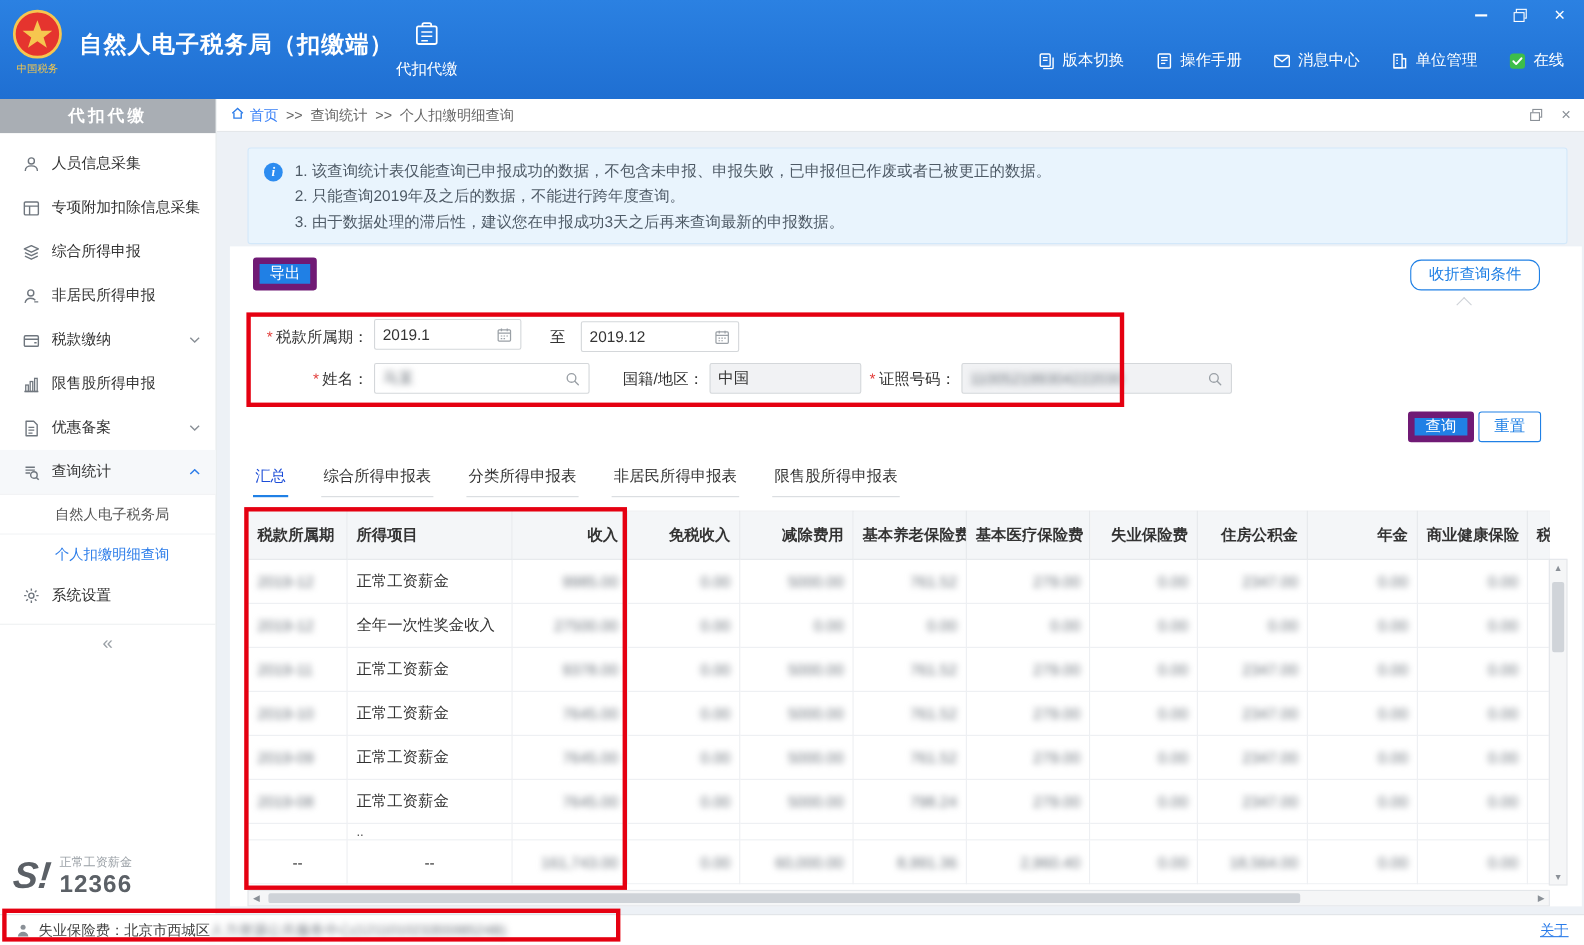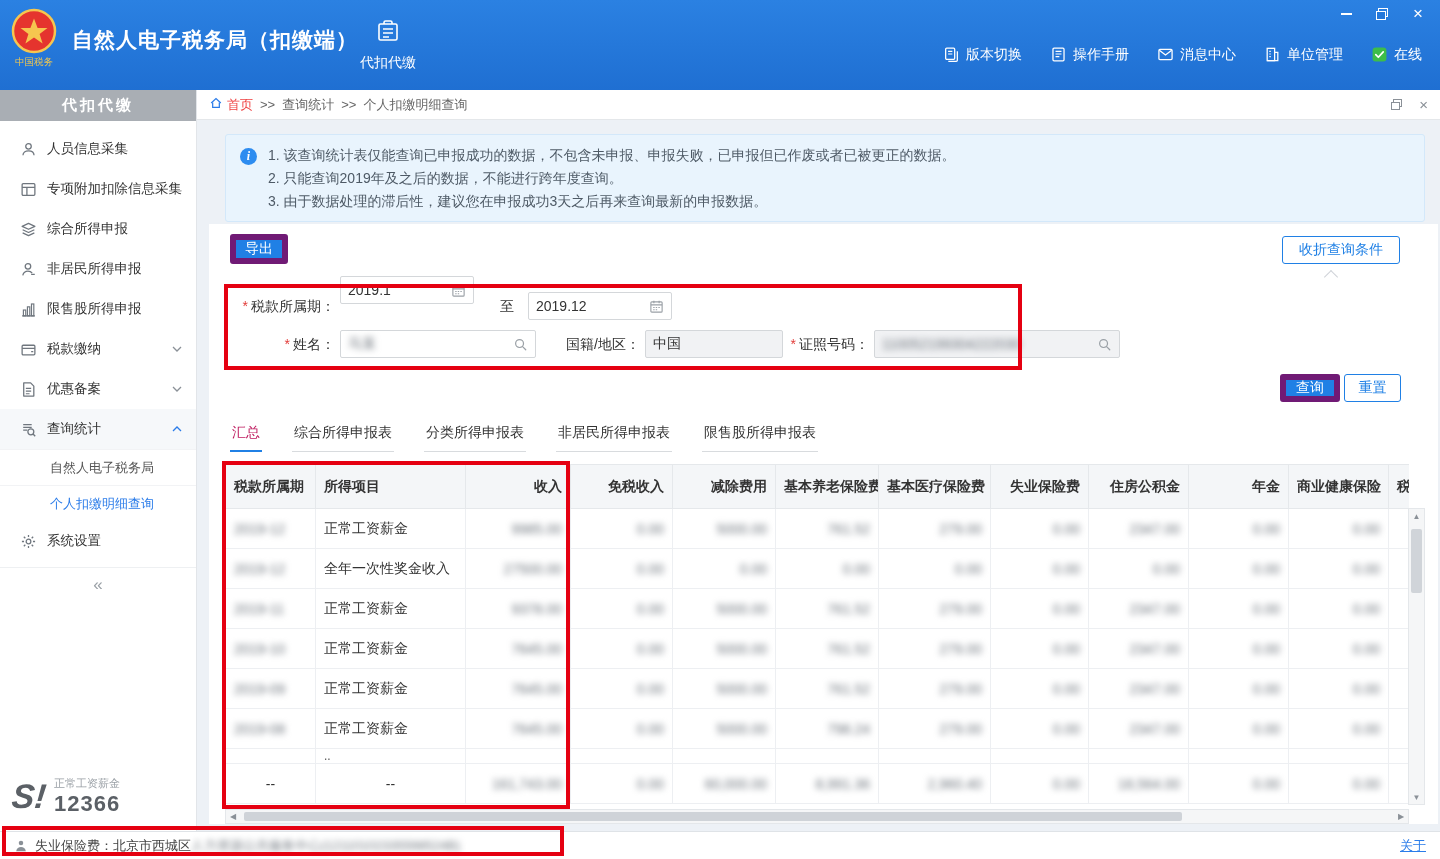--- a/index.html
+++ b/index.html
@@ -14,21 +14,21 @@
   .wc{width:16px;height:16px;display:flex;align-items:center;justify-content:center;cursor:pointer;position:relative;color:#fff;}
   .wc-min::after{content:"";width:11px;height:2px;background:#fff;}
   .wc-restore::before{content:"";position:absolute;top:2px;right:2px;width:8px;height:7px;border:1px solid #fff;}
   .wc-restore::after{content:"";position:absolute;bottom:2px;left:2px;width:8px;height:7px;border:1px solid #fff;background:#2478da;}
   .wc-close{font-size:17px;line-height:16px;}
   .brand{position:absolute;left:8px;top:8px;display:flex;align-items:center;gap:12px;height:64px;}
   .app-title{font-size:21px;font-weight:bold;letter-spacing:1px;}
   .header-tab{position:absolute;left:346px;top:0;height:90px;width:84px;display:flex;flex-direction:column;
     align-items:center;justify-content:center;gap:7px;font-size:14px;cursor:pointer;}
   .header-menu{position:absolute;right:18px;top:46px;display:flex;gap:28px;font-size:14px;}
-  .hmenu-item{display:flex;align-items:flex-start;gap:6px;cursor:pointer;white-space:nowrap;}
+  .hmenu-item{display:flex;align-items:center;gap:6px;cursor:pointer;white-space:nowrap;}
   .hmenu-item svg{width:17px;height:17px;display:block;}
 
   
   .sidebar{position:absolute;left:0;top:90px;bottom:28px;width:197px;background:#fff;border-right:1px solid #e2e5e9;}
   .side-header{height:31px;background:#a9aeb4;color:#fff;font-size:15px;display:flex;align-items:center;
     justify-content:center;letter-spacing:3px;font-weight:bold;}
   .side-menu{padding-top:8px;}
   .smenu-item{height:40px;display:flex;align-items:center;padding:0 14px 0 20px;font-size:13.5px;color:#333;cursor:pointer;gap:10px;}
   .smenu-item.active-group{background:#f6f8fa;}
   .smenu-item .sicon{width:17px;height:17px;color:#6f767e;flex:none;}
@@ -42,68 +42,68 @@
     color:#9aa0a6;font-size:17px;border-top:1px solid #eef0f2;cursor:pointer;}
   .hotline{position:absolute;bottom:14px;left:12px;display:flex;align-items:center;gap:8px;}
   .hotline-logo{font-size:34px;font-weight:bold;font-style:italic;color:#5b6066;transform:skewX(-6deg);}
   .hotline-label{font-size:11px;color:#9aa0a6;display:block;}
   .hotline-number{font-size:22px;font-weight:bold;color:#5b6066;letter-spacing:1px;}
 
   
   .content{position:absolute;left:197px;top:90px;right:0;bottom:28px;background:#edf1f6;}
   .breadcrumb-bar{position:absolute;top:0;left:0;right:0;height:30px;background:#fff;border-bottom:1px solid #e4e7ea;
     display:flex;align-items:center;padding:0 12px;font-size:13px;color:#666;gap:7px;}
-  .bc-home{color:#ef4444;display:flex;align-items:center;gap:4px;cursor:pointer;}
+  .bc-home{color:#3b82f6;display:flex;align-items:center;gap:4px;cursor:pointer;}
   .bc-win{margin-left:auto;display:flex;gap:16px;align-items:center;color:#8a9097;}
   .bc-restore{position:relative;width:13px;height:13px;cursor:pointer;}
   .bc-restore::before{content:"";position:absolute;top:1px;right:1px;width:7px;height:6px;border:1px solid #8a9097;}
   .bc-restore::after{content:"";position:absolute;bottom:1px;left:1px;width:7px;height:6px;border:1px solid #8a9097;background:#fff;}
   .bc-close{font-size:15px;cursor:pointer;line-height:13px;}
 
   .notice{position:absolute;left:28px;top:44px;width:1200px;height:88px;background:#e9f4fd;border:1px solid #d3e8fa;
     border-radius:3px;padding:9px 16px 9px 42px;font-size:14px;color:#4e5a66;line-height:23px;}
   .info-icon{position:absolute;left:14px;top:13px;width:17px;height:17px;border-radius:50%;background:#2d8cf0;color:#fff;
     font-size:12px;font-style:italic;font-weight:bold;display:flex;align-items:center;justify-content:center;
     font-family:"Liberation Serif",serif;}
 
   .panel{position:absolute;left:12px;top:134px;width:1229px;height:600px;background:#fff;}
 
   .btn{display:flex;align-items:center;justify-content:center;border-radius:3px;font-size:14px;cursor:pointer;white-space:nowrap;}
   .btn-primary{background:#2080e5;color:#fff;border:6px solid #701a75;}
   .btn-ghost{background:#fff;color:#2080e5;border:1px solid #2080e5;}
   .btn-export{position:absolute;left:21px;top:10px;width:58px;height:30px;}
-  .btn-collapse-query{position:absolute;top:12px;right:38px;height:28px;padding:0 16px;}
+  .btn-collapse-query{position:absolute;top:12px;right:38px;height:28px;padding:0 16px;border-radius:10px;}
   .fold-caret{position:absolute;top:48px;right:102px;width:10px;height:10px;background:#fff;
     border-left:1px solid #cfd3d8;border-top:1px solid #cfd3d8;transform:rotate(45deg);}
 
   .flabel{position:absolute;font-size:14px;color:#333;line-height:28px;text-align:right;white-space:nowrap;}
   .req{color:#e23c39;margin-right:3px;}
   .inp{position:absolute;height:28px;border:1px solid #d4d7da;border-radius:2px;background:#fff;display:flex;
     align-items:center;padding:0 7px;font-size:14px;color:#333;cursor:text;gap:4px;}
   .inp.ro{background:#f1f2f4;}
   .inp .ival{flex:1;white-space:nowrap;overflow:hidden;}
   .inp svg{flex:none;width:15px;height:15px;display:block;}
   .lbl-period{left:10px;top:68px;width:116px;}
-  .inp-from{left:131px;top:52px;width:134px;}
+  .inp-from{left:131px;top:66px;width:134px;}
   .to-label{position:absolute;left:285px;top:68px;width:26px;line-height:28px;font-size:14px;color:#333;text-align:center;}
   .inp-to{left:319px;top:68px;width:144px;}
   .lbl-name{left:40px;top:106px;width:86px;}
   .inp-name{left:131px;top:106px;width:196px;}
   .lbl-nation{left:339px;top:106px;width:92px;}
   .inp-nation{left:436px;top:106px;width:138px;}
   .lbl-id{left:560px;top:106px;width:100px;}
   .inp-id{left:665px;top:106px;width:246px;}
 
   .btn-query{position:absolute;top:150px;right:98px;width:60px;height:28px;}
   .btn-reset{position:absolute;top:150px;right:37px;width:57px;height:28px;}
 
   .tabs{position:absolute;left:21px;top:194px;display:flex;gap:30px;}
   .tab{font-size:14px;color:#333;padding:6px 2px 10px;position:relative;cursor:pointer;white-space:nowrap;}
   .tab::after{content:"";position:absolute;left:0;right:0;bottom:0;height:1px;background:#d8dbde;}
-  .tab.active{color:#be185d;}
+  .tab.active{color:#1d4ed8;}
   .tab.active::after{height:2px;background:#2080e5;}
 
   .table-wrap{position:absolute;left:16px;top:240px;width:1184px;overflow:hidden;}
   table.grid{border-collapse:collapse;table-layout:fixed;width:1184px;font-size:14px;}
   .grid th{height:44px;background:#f4f6f8;border:1px solid #e5e8eb;color:#333;font-weight:bold;padding:0 8px;
     overflow:hidden;white-space:nowrap;}
   .grid td{height:40px;border:1px solid #edeff2;padding:0 8px;color:#333;background:#fff;overflow:hidden;white-space:nowrap;}
   .grid tr.mini td{height:15px;font-size:12px;line-height:14px;color:#555;}
   .num{text-align:right;}
   .txt{text-align:left;}
@@ -251,41 +251,41 @@
               <circle cx="7.5" cy="5" r="2.6" fill="none" stroke="currentColor" stroke-width="1.2"></circle>
               <path d="M2.6 13.5c.7-2.6 2.5-3.9 4.9-3.9 1.6 0 3 .6 3.9 1.7" fill="none" stroke="currentColor" stroke-width="1.2"></path>
               <path d="M10.5 12.6h3.4" stroke="currentColor" stroke-width="1.2"></path>
             </svg>
           </span>
           <span class="slabel">非居民所得申报</span>
         </div>
         <div class="smenu-item">
           <span class="sicon">
             <svg viewBox="0 0 16 16">
+              <rect x="2" y="4" width="12" height="9" rx="1" fill="none" stroke="currentColor" stroke-width="1.2"></rect>
+              <path d="M2 7h12M10.5 10h2" stroke="currentColor" stroke-width="1.2"></path>
+            </svg>
+          </span>
+          <span class="slabel">税款缴纳</span>
+          <span class="chev">
+            <svg width="10" height="6" viewBox="0 0 10 6">
+              <path d="M1 1l4 4 4-4" fill="none" stroke="#8a9097" stroke-width="1.3"></path>
+            </svg>
+          </span>
+        </div>
+        <div class="smenu-item">
+          <span class="sicon">
+            <svg viewBox="0 0 16 16">
               <path d="M2 14h12" stroke="currentColor" stroke-width="1.2"></path>
               <rect x="3.2" y="8.5" width="2.2" height="5.5" fill="none" stroke="currentColor" stroke-width="1.1"></rect>
               <rect x="7" y="5.5" width="2.2" height="8.5" fill="none" stroke="currentColor" stroke-width="1.1"></rect>
               <rect x="10.8" y="2.8" width="2.2" height="11.2" fill="none" stroke="currentColor" stroke-width="1.1"></rect>
             </svg>
           </span>
           <span class="slabel">限售股所得申报</span>
-        </div>
-        <div class="smenu-item">
-          <span class="sicon">
-            <svg viewBox="0 0 16 16">
-              <rect x="2" y="4" width="12" height="9" rx="1" fill="none" stroke="currentColor" stroke-width="1.2"></rect>
-              <path d="M2 7h12M10.5 10h2" stroke="currentColor" stroke-width="1.2"></path>
-            </svg>
-          </span>
-          <span class="slabel">税款缴纳</span>
-          <span class="chev">
-            <svg width="10" height="6" viewBox="0 0 10 6">
-              <path d="M1 1l4 4 4-4" fill="none" stroke="#8a9097" stroke-width="1.3"></path>
-            </svg>
-          </span>
         </div>
         <div class="smenu-item">
           <span class="sicon">
             <svg viewBox="0 0 16 16">
               <path d="M3.5 1.8h6.5L13 4.8v9.4H3.5z" fill="none" stroke="currentColor" stroke-width="1.2" stroke-linejoin="round"></path>
               <path d="M5.5 7h5M5.5 9.5h5M5.5 12h3.5" stroke="currentColor" stroke-width="1.1"></path>
             </svg>
           </span>
           <span class="slabel">优惠备案</span>
           <span class="chev">

